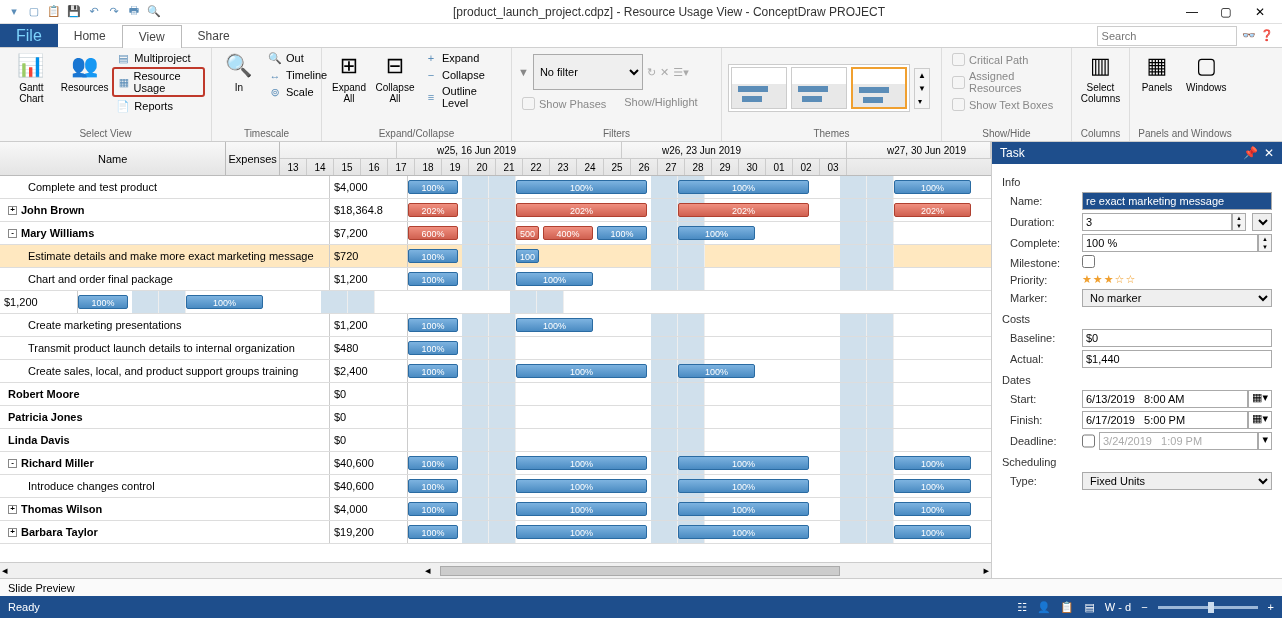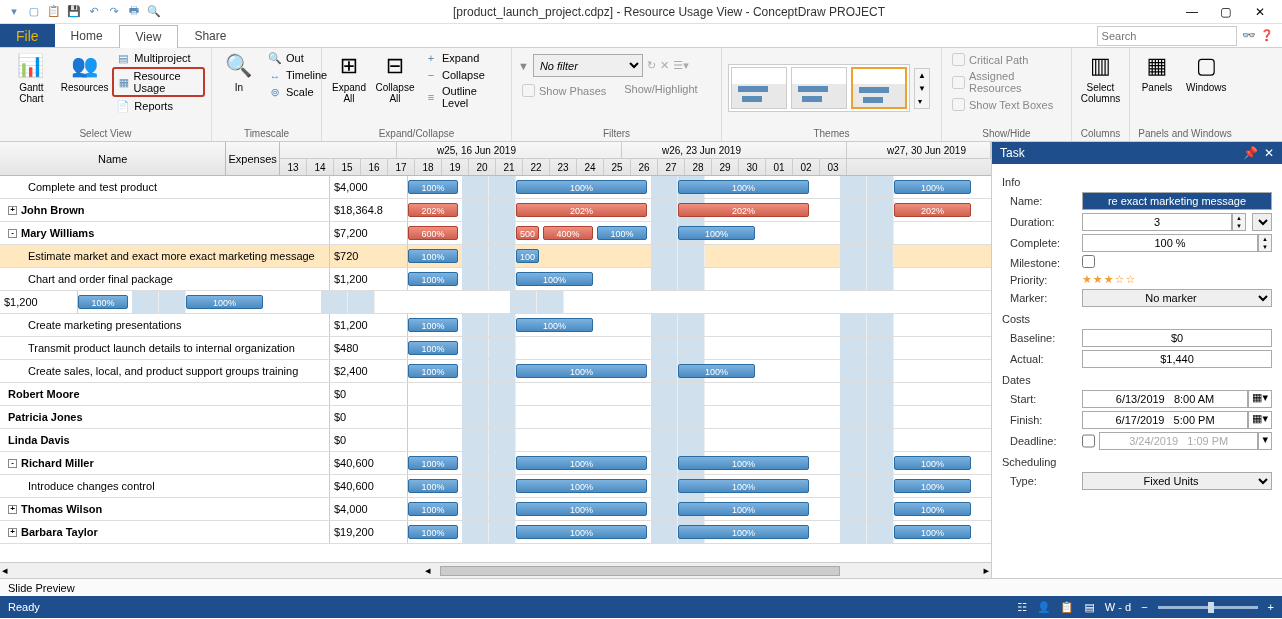--- a/index.html
+++ b/index.html
@@ -4,38 +4,38 @@
 <style>
 * { box-sizing: border-box; margin: 0; padding: 0; }
 body { font-family: 'Segoe UI', Tahoma, sans-serif; font-size: 11px; background: #fff; width: 1282px; height: 619px; overflow: hidden; position: relative; }
 .titlebar { height: 24px; display: flex; align-items: center; background: #fff; border-bottom: 1px solid #e0e0e0; }
 .qat { display: flex; gap: 4px; padding: 0 6px; }
 .qat-icon { width: 16px; height: 16px; display: flex; align-items: center; justify-content: center; color: #5b8db8; cursor: pointer; }
 .title-text { flex: 1; text-align: center; font-size: 12px; color: #333; }
 .win-controls { display: flex; gap: 18px; padding: 0 14px; }
 .win-btn { width: 16px; height: 16px; display: flex; align-items: center; justify-content: center; cursor: pointer; font-size: 12px; }
 .menubar { height: 24px; display: flex; align-items: stretch; border-bottom: 1px solid #d0d0d0; background: #fff; }
-.menu-file { background: #1e4e8c; color: #eab308; padding: 4px 16px; display: flex; align-items: center; font-size: 14px; cursor: pointer; }
+.menu-file { background: #1e4e8c; color: #7dd3fc; padding: 4px 16px; display: flex; align-items: center; font-size: 16px; cursor: pointer; }
 .menu-item { padding: 0 16px; display: flex; align-items: center; font-size: 12px; color: #444; cursor: pointer; }
 .menu-item.active { border: 1px solid #bbb; border-bottom: none; background: #fff; position: relative; top: 1px; }
 .search-box { margin-left: auto; margin-right: 6px; width: 140px; height: 20px; border: 1px solid #ccc; padding: 0 4px; font-size: 11px; align-self: center; }
 .search-icons { display: flex; gap: 4px; padding-right: 8px; align-items: center; }
 .ribbon { height: 94px; display: flex; background: #f5f5f5; border-bottom: 1px solid #ccc; }
 .ribbon-group { border-right: 1px solid #ddd; display: flex; flex-direction: column; padding: 2px 6px 0; }
 .ribbon-group-body { flex: 1; display: flex; align-items: flex-start; gap: 4px; }
 .ribbon-group-label { text-align: center; font-size: 10px; color: #666; padding: 2px 0; position: relative; }
 .ribbon-big-btn { display: flex; flex-direction: column; align-items: center; padding: 2px 4px; cursor: pointer; min-width: 42px; }
 .ribbon-big-btn .ico { width: 28px; height: 28px; display: flex; align-items: center; justify-content: center; font-size: 22px; }
 .ribbon-big-btn .lbl { font-size: 10px; text-align: center; line-height: 11px; margin-top: 2px; }
 .ribbon-small-btns { display: flex; flex-direction: column; gap: 1px; }
 .ribbon-small-btn { display: flex; align-items: center; gap: 4px; padding: 1px 4px; font-size: 11px; cursor: pointer; min-width: 90px; }
 .ribbon-small-btn.highlighted { border: 2px solid #c0392b; border-radius: 3px; }
 .ribbon-small-btn .sico { width: 14px; height: 14px; display: inline-flex; align-items: center; justify-content: center; color: #5b8db8; }
 .ribbon-check { display: flex; align-items: center; gap: 4px; font-size: 11px; color: #888; padding: 1px 4px; }
-.filter-select { border: 1px solid #aaa; height: 23px; width: 110px; font-size: 11px; padding: 0 2px; font-style: italic; }
+.filter-select { border: 1px solid #aaa; height: 36px; width: 110px; font-size: 11px; padding: 0 2px; }
 .theme-gallery { display: flex; gap: 4px; border: 1px solid #ccc; padding: 2px; background: #fff; }
 .theme-thumb { width: 56px; height: 42px; border: 1px solid #ccc; background: linear-gradient(#fff 40%, #e8e8e8 40%); position: relative; cursor: pointer; }
 .theme-thumb.sel { border: 2px solid #f0a030; }
 .theme-thumb::before { content: ''; position: absolute; left: 6px; top: 18px; width: 30px; height: 6px; background: #5b8db8; }
 .theme-thumb::after { content: ''; position: absolute; left: 10px; top: 28px; width: 20px; height: 6px; background: #5b8db8; }
 .main { display: flex; height: 436px; }
 .grid-area { flex: 1; display: flex; flex-direction: column; border-right: 1px solid #ccc; overflow: hidden; }
 .grid-header { display: flex; background: linear-gradient(#f8f8f8, #e4e4e4); border-bottom: 1px solid #bbb; height: 34px; }
 .col-name { width: 330px; border-right: 1px solid #bbb; display: flex; align-items: center; justify-content: center; font-size: 11px; }
 .col-exp { width: 78px; border-right: 1px solid #bbb; display: flex; align-items: center; justify-content: center; font-size: 11px; }
@@ -60,21 +60,21 @@
 .bar.red { background: linear-gradient(#f09080, #d06050); border: 1px solid #b04030; }
 .hscroll { height: 16px; background: #f0f0f0; border-top: 1px solid #ccc; display: flex; align-items: center; position: relative; }
 .task-panel { width: 290px; display: flex; flex-direction: column; background: #fff; }
 .task-title { background: #1e4e8c; color: #fff; height: 22px; display: flex; align-items: center; padding: 0 8px; font-size: 12px; }
 .task-title-controls { margin-left: auto; display: flex; gap: 6px; }
 .task-body { flex: 1; padding: 6px 10px; overflow: auto; font-size: 11px; }
 .task-section { font-size: 11px; color: #333; margin: 6px 0 4px; }
 .task-field { display: flex; align-items: center; margin: 3px 0; }
 .task-field .flabel { width: 80px; padding-left: 8px; color: #333; }
 .task-field .finput { flex: 1; }
-.task-field input[type=text], .task-field select { width: 100%; border: 1px solid #aaa; height: 18px; font-size: 11px; padding: 0 3px; text-align: center; }
+.task-field input[type=text], .task-field select { width: 100%; border: 1px solid #aaa; height: 18px; font-size: 11px; padding: 0 3px; }
 .task-field input.sel { background: #1e4e8c; color: #fff; }
 .spinner { display: flex; }
 .spinner input { width: 36px; }
 .spin-btns { display: flex; flex-direction: column; border: 1px solid #aaa; }
 .spin-btns span { width: 12px; height: 8px; font-size: 6px; text-align: center; cursor: pointer; background: #f4f4f4; line-height: 8px; }
 .stars { color: #f0a030; letter-spacing: 1px; }
 .slide-preview { height: 18px; border-top: 1px solid #ccc; padding-left: 8px; font-size: 11px; display: flex; align-items: center; background: #fafafa; }
 .statusbar { height: 22px; background: #1e4e8c; color: #fff; display: flex; align-items: center; padding: 0 8px; font-size: 11px; }
 .status-right { margin-left: auto; display: flex; align-items: center; gap: 10px; }
 .zoom-slider { width: 100px; height: 3px; background: #9cb8d8; position: relative; }
@@ -361,21 +361,21 @@
             <div class="day-bg weekend" style="left: 459px; width: 27px;"></div>
             <div class="bar red" style="left: 0px; width: 50px;">600%</div>
             <div class="bar red" style="left: 108px; width: 23px;">500</div>
             <div class="bar red" style="left: 135px; width: 50px;">400%</div>
             <div class="bar blue" style="left: 189px; width: 50px;">100%</div>
             <div class="bar blue" style="left: 270px; width: 77px;">100%</div>
           </div>
         </div>
         <div class="grid-row selected">
           <div class="cell-name indent1">
-            <span>Estimate market and exact more exact marketing message</span>
+            <span>Estimate details and make more exact marketing message</span>
           </div>
           <div class="cell-exp">$720</div>
           <div class="cell-timeline">
             <div class="day-bg weekend" style="left: 54px; width: 27px;"></div>
             <div class="day-bg weekend" style="left: 81px; width: 27px;"></div>
             <div class="day-bg weekend" style="left: 243px; width: 27px;"></div>
             <div class="day-bg weekend" style="left: 270px; width: 27px;"></div>
             <div class="day-bg weekend" style="left: 432px; width: 27px;"></div>
             <div class="day-bg weekend" style="left: 459px; width: 27px;"></div>
             <div class="bar blue" style="left: 0px; width: 50px;">100%</div>

